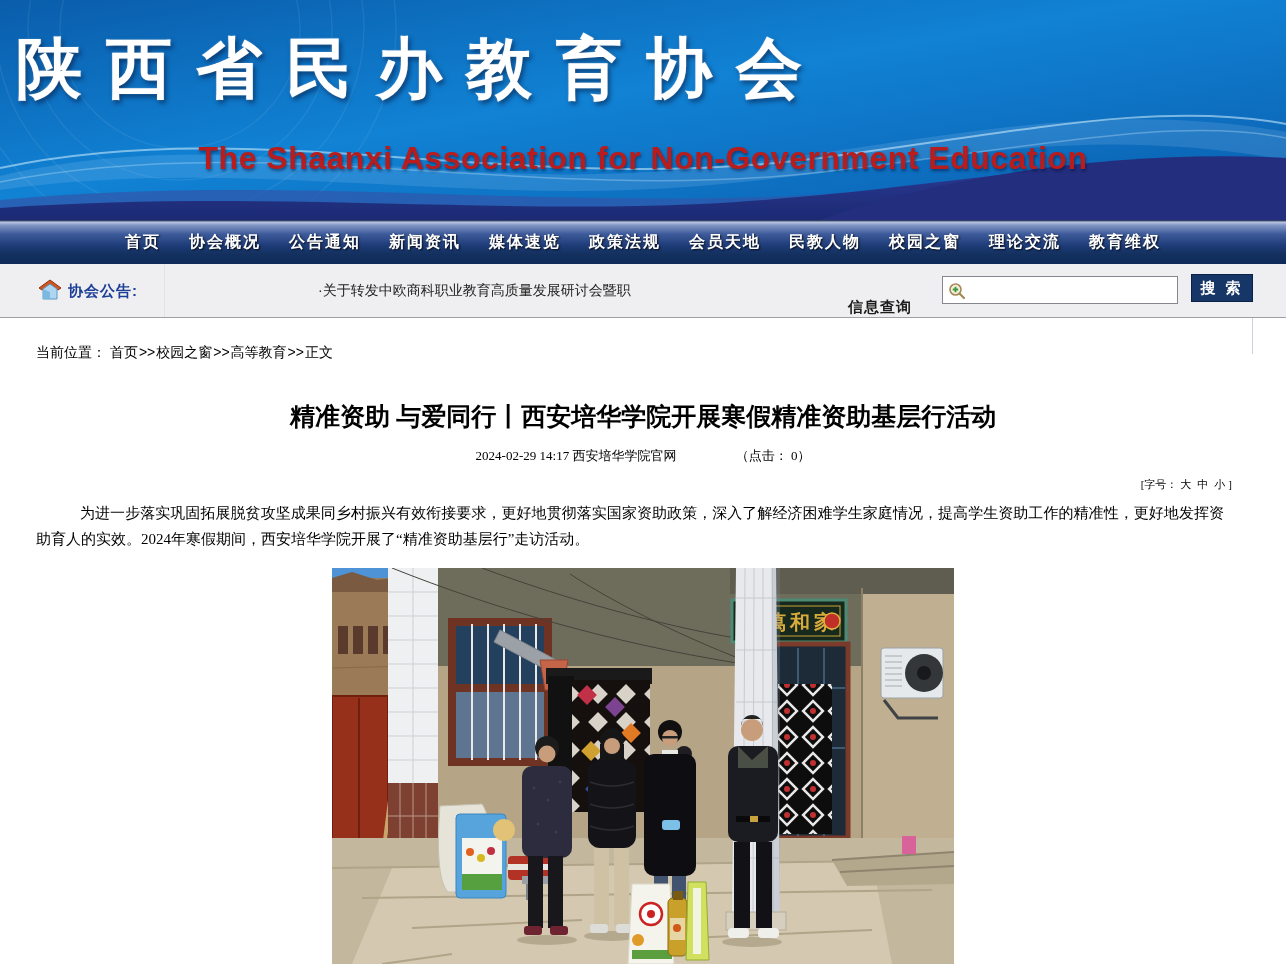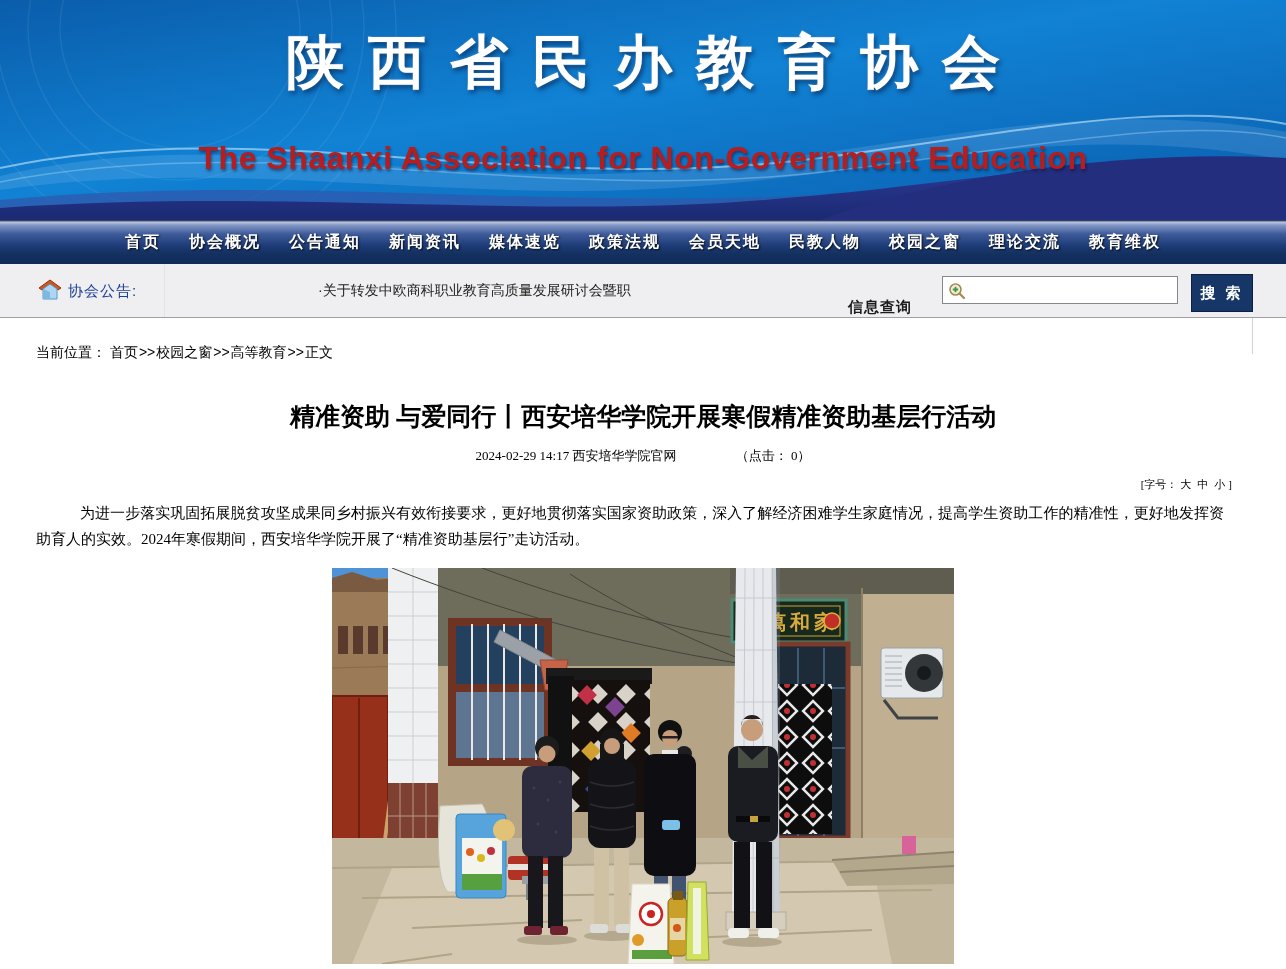--- a/index.html
+++ b/index.html
@@ -2,52 +2,52 @@
 <html><head>
 <meta charset="utf-8">
 <style>
   html,body{margin:0;padding:0;background:#fff;}
   body{width:1286px;height:969px;position:relative;overflow:hidden;
        font-family:"Liberation Sans","DejaVu Sans",sans-serif;}
 
   
   .banner{position:relative;width:1286px;height:220px;overflow:hidden;}
   .banner-art{position:absolute;inset:0;width:100%;height:100%;display:block;}
-  .banner-cn{position:absolute;left:0;right:0;top:24px;text-align:center;color:#fff;
-    font-family:"Liberation Serif","DejaVu Serif",serif;font-weight:700;font-size:58px;
-    letter-spacing:24px;padding-left:24px;
+  .banner-cn{position:absolute;left:0;right:0;top:24px;color:#fff;
+    font-family:"Liberation Serif","DejaVu Serif",serif;font-weight:700;font-size:66px;
+    letter-spacing:24px;padding-left:16px;
     text-shadow:2px 3px 5px rgba(0,12,48,.55),0 0 2px rgba(180,220,255,.5);}
   .banner-en{position:absolute;left:0;right:0;top:140px;text-align:center;color:#b91c1c;
     font-weight:700;font-size:32px;letter-spacing:.5px;
     text-shadow:1px 2px 3px rgba(0,12,48,.5);}
 
   
   .nav{width:1286px;height:44px;display:flex;justify-content:center;align-items:center;
     background:linear-gradient(180deg,#0d1b3d 0%,#b9c5e2 5%,#8196c4 12%,#3d5a9a 32%,
                #1e3c78 58%,#13305f 78%,#0f2a58 100%);}
   .nav a{color:#fff;font-weight:bold;font-size:16px;letter-spacing:2px;padding:0 14px;
     text-decoration:none;text-shadow:1px 1px 2px rgba(0,0,0,.85);cursor:pointer;}
 
   
   .announce{position:relative;width:1286px;height:53px;background:#efeff1;
     border-bottom:1px solid #9fa0a6;}
   .house-icon{position:absolute;left:38px;top:15px;width:24px;height:22px;}
   .announce-label{position:absolute;left:68px;top:0;line-height:53px;
-    color:#1c3e96;font-weight:normal;font-size:15px;letter-spacing:1px;}
+    color:#1c3e96;font-weight:bold;font-size:15px;letter-spacing:1px;}
   .announce-divider{position:absolute;left:164px;top:0;width:1px;height:53px;background:#e3e3e6;}
   .ticker{position:absolute;left:318px;top:0;width:430px;line-height:53px;font-size:14px;
     color:#222;white-space:nowrap;overflow:hidden;cursor:pointer;}
   .query-label{position:absolute;left:848px;top:16px;line-height:53px;font-weight:bold;
     font-size:15px;color:#1c1c1c;letter-spacing:1px;text-align:right;}
   .search-box{position:absolute;left:942px;top:12px;width:236px;height:28px;background:#fff;
     border:1px solid #84878d;box-sizing:border-box;}
   .search-box input{position:absolute;left:28px;top:1px;width:200px;height:24px;border:none;
     outline:none;font-size:14px;background:transparent;}
   .mag-icon{position:absolute;left:5px;top:5px;width:18px;height:18px;}
-  .search-btn{position:absolute;left:1191px;top:10px;width:62px;height:38px;
+  .search-btn{position:absolute;left:1191px;top:10px;width:62px;height:28px;
     background:#173668;border:1px solid #0c2145;color:#fff;font-size:15px;font-weight:bold;
     letter-spacing:3px;cursor:pointer;font-family:inherit;}
   .tail-line{position:absolute;left:1252px;top:54px;width:1px;height:36px;background:#ccd2de;}
 
   
   .breadcrumb{padding:26px 0 0 36px;font-size:14px;color:#000;}
   .breadcrumb .sep{margin:0 1px;color:#000;}
   .crumb{color:#000;text-decoration:none;cursor:pointer;}
 
   .article-title{margin:38px 40px 0;text-align:center;color:#000;

